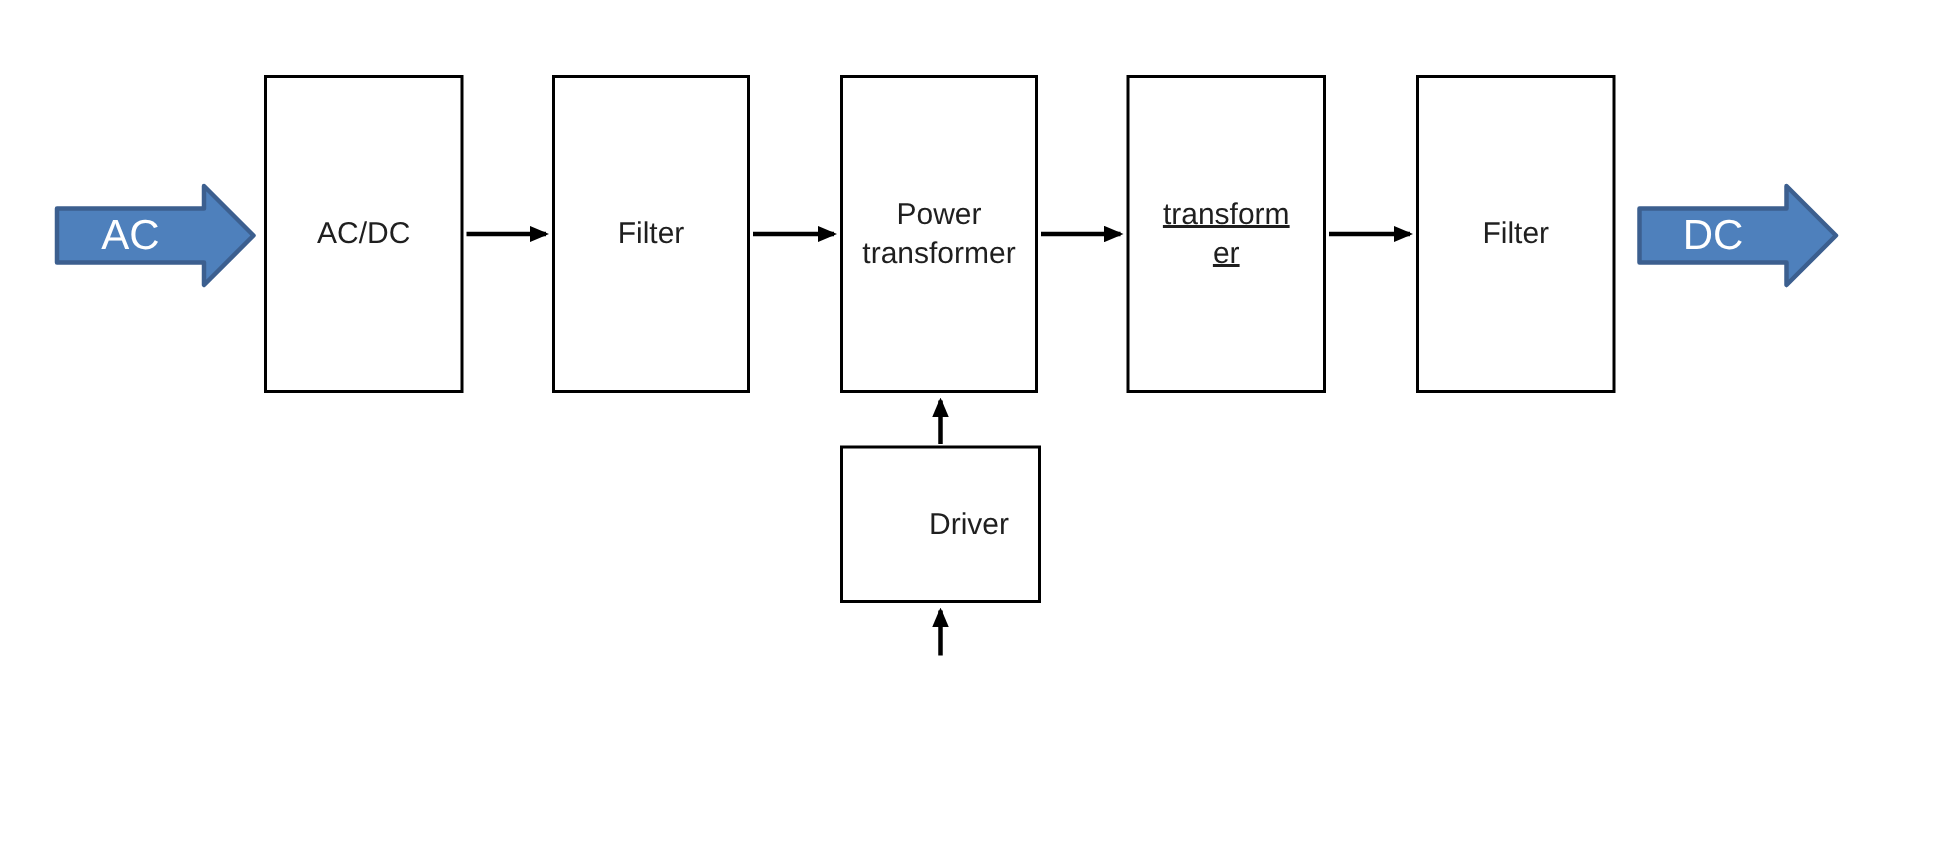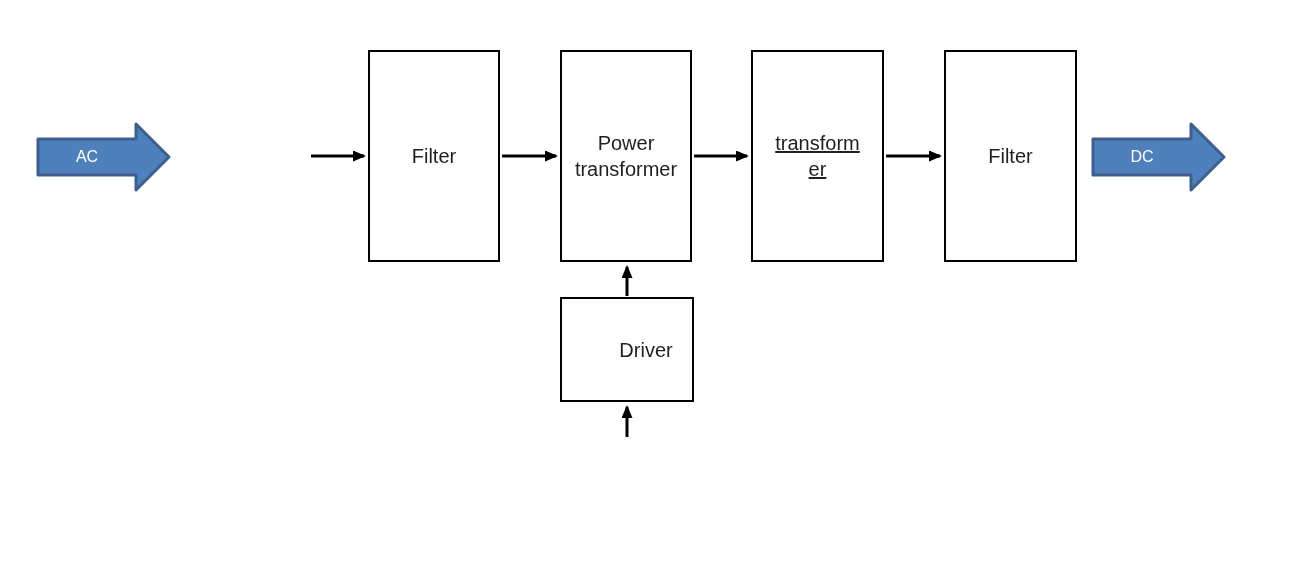--- a/index.html
+++ b/index.html
@@ -52,21 +52,21 @@
     width: 92px;
     word-wrap: break-word;
     overflow-wrap: break-word;
   }
   .flow-label {
     position: absolute;
     display: flex;
     align-items: center;
     justify-content: center;
     color: #ffffff;
-    font-size: 16px;
+    font-size: 28px;
   }
   .flow-label-ac { left: 38px;   top: 139px; width: 98px; height: 36px; }
   .flow-label-dc { left: 1093px; top: 139px; width: 98px; height: 36px; }
 </style>
 </head>
 <body>
 
 <div id="canvas">
 
   <svg id="connector-layer" width="1301" height="567" viewBox="0 0 1301 567">
@@ -84,20 +84,23 @@
     <line x1="694" y1="156" x2="747" y2="156" stroke="#000000" stroke-width="3" marker-end="url(#ah)"></line>
     <line x1="886" y1="156" x2="940" y2="156" stroke="#000000" stroke-width="3" marker-end="url(#ah)"></line>
 
     <line x1="627" y1="296" x2="627" y2="267" stroke="#000000" stroke-width="3" marker-end="url(#ah)"></line>
     <line x1="627" y1="437" x2="627" y2="407" stroke="#000000" stroke-width="3" marker-end="url(#ah)"></line>
   </svg>
 
   <div class="flow-label flow-label-ac">AC</div>
   <div class="flow-label flow-label-dc">DC</div>
 
+  <div class="box box-acdc">
+    <span class="label">AC/DC</span>
+  </div>
   <div class="box box-filter1">
     <span class="label">Filter</span>
   </div>
   <div class="box box-power">
     <span class="label">Power transformer</span>
   </div>
   <div class="box box-transformer">
     <span class="label">transformer</span>
   </div>
   <div class="box box-filter2">

